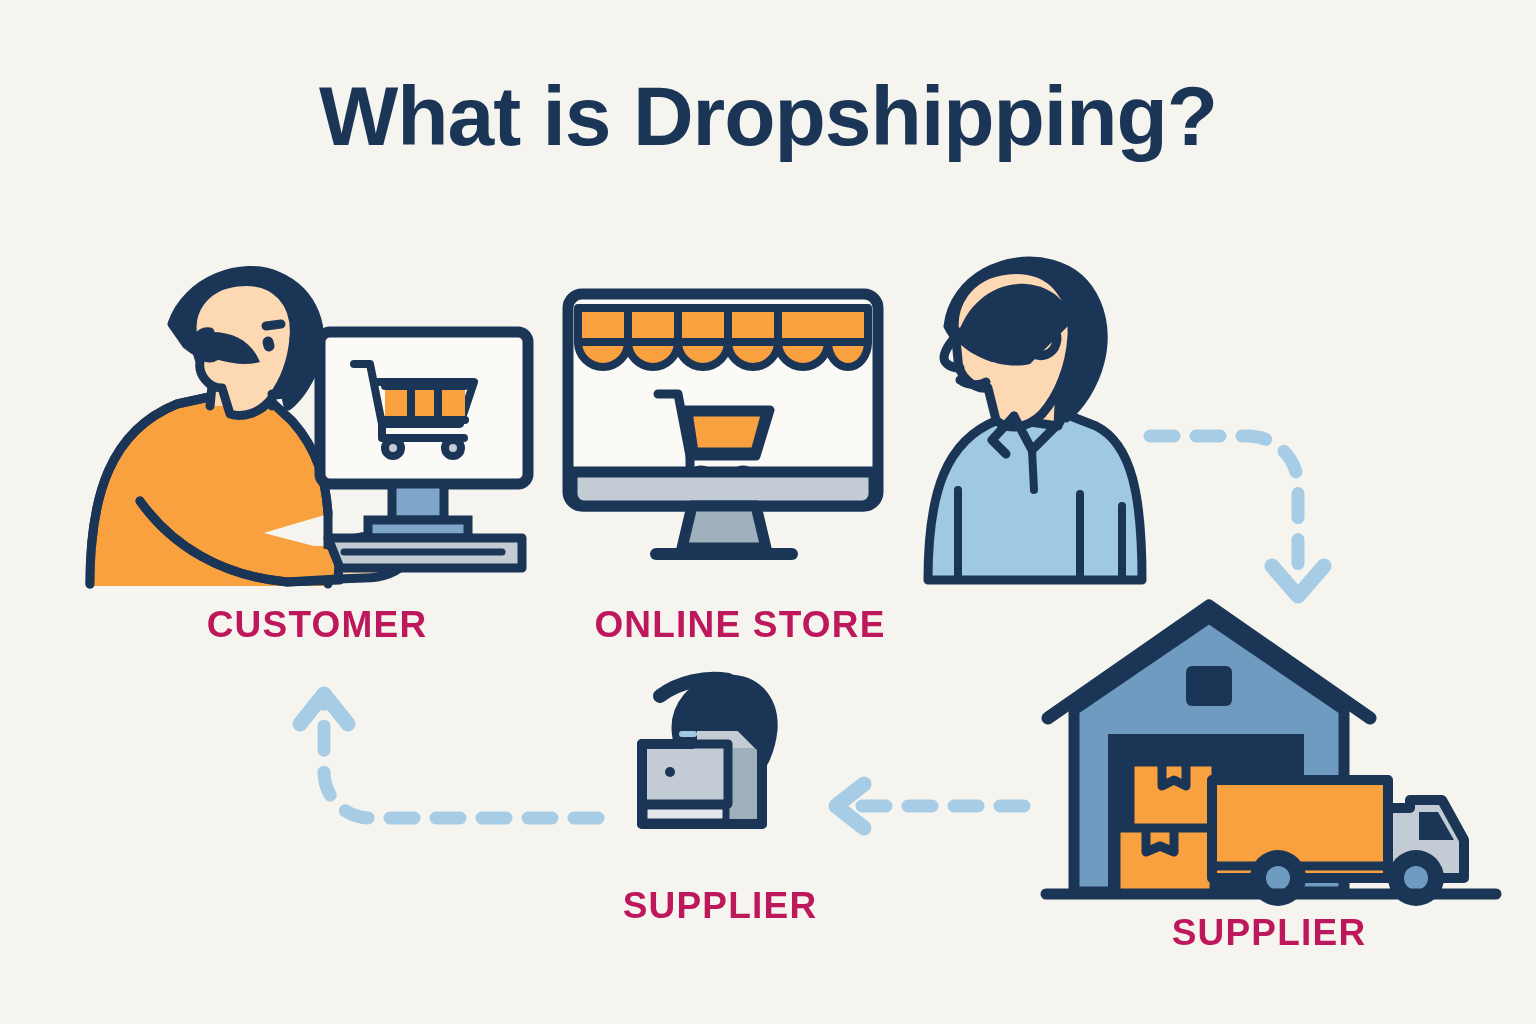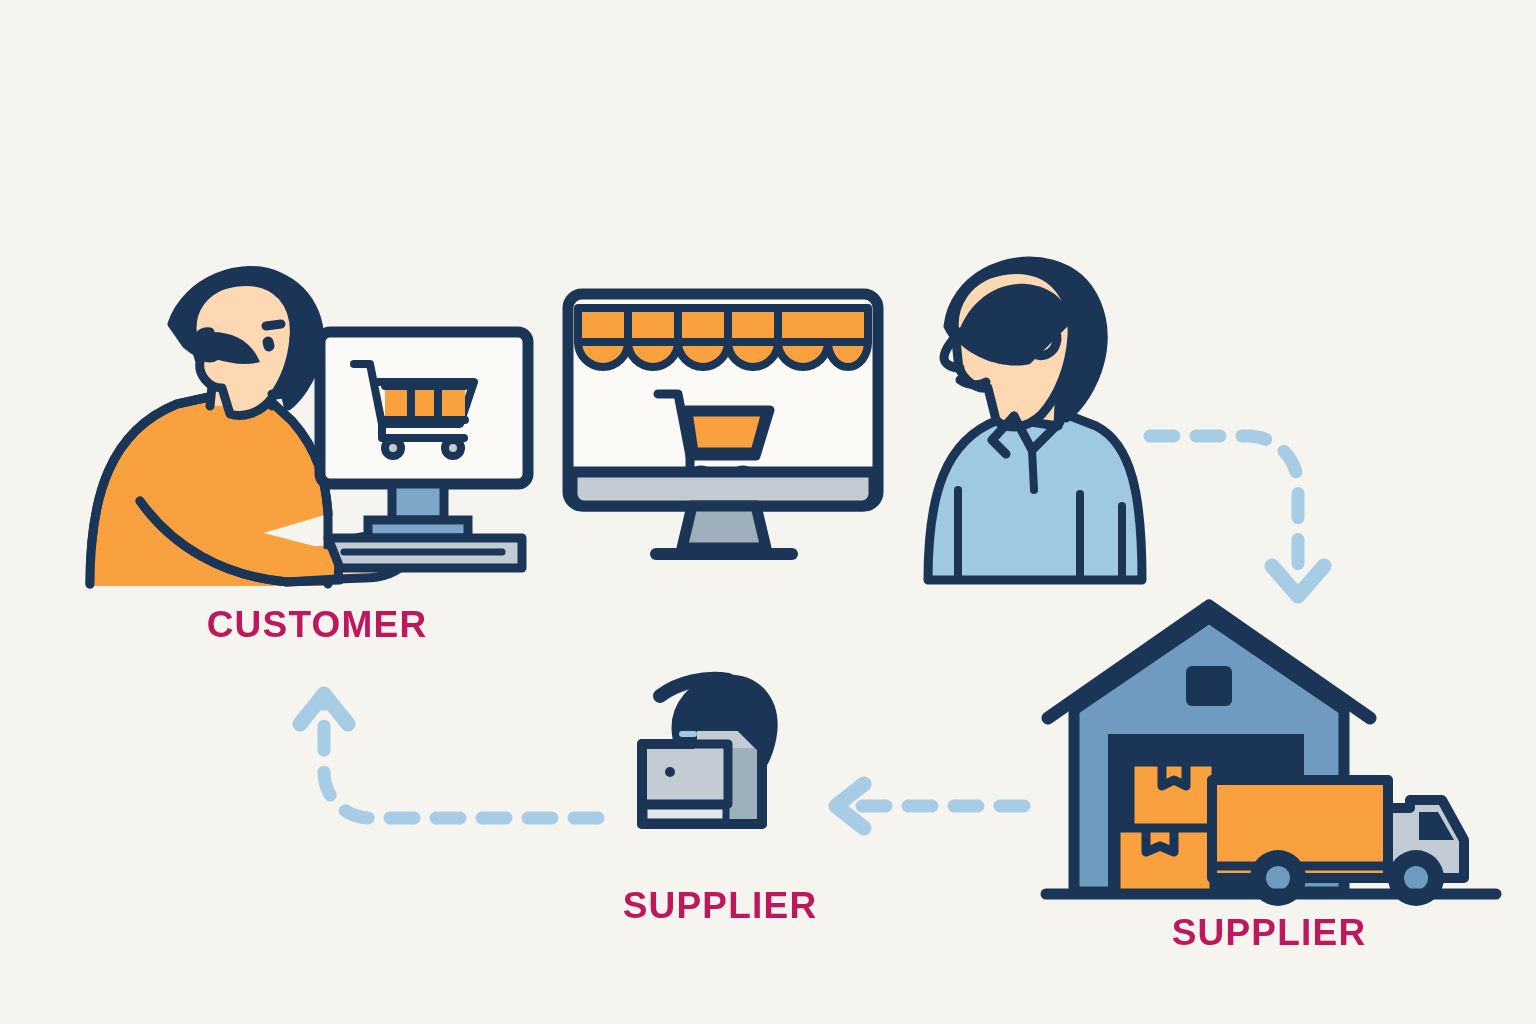--- a/index.html
+++ b/index.html
@@ -33,20 +33,21 @@
   }
 
   .node{position:absolute;}
   svg{display:block;overflow:visible;}
 </style>
 </head>
 <body style="background: rgb(246, 244, 238);">
 
 <div id="stage">
 
+  <div class="title">What is Dropshipping?</div>
 
   <div class="node" style="left:82px;top:246px;">
     <svg width="470" height="345" viewBox="0 0 470 345">
       <g fill="none" stroke="#1b3557" stroke-width="9" stroke-linecap="round" stroke-linejoin="round">
 
         <path d="M8 338 C8 250 28 185 95 158 L150 146 L183 150 L210 175 C236 204 244 236 246 268" fill="#f9a03f"></path>
         <path d="M8 338 L246 338" stroke="none" fill="#f9a03f"></path>
         <rect x="8" y="300" width="240" height="40" fill="#f9a03f" stroke="none"></rect>
         <path d="M8 338 C8 250 28 185 95 158 L150 146 L183 150 L210 175 C236 204 244 236 246 268 L246 338"></path>
 
@@ -128,20 +129,21 @@
         <circle cx="141" cy="194" r="10" fill="#c3ccd4"></circle>
         <circle cx="183" cy="194" r="10" fill="#c3ccd4"></circle>
       </g>
 
       <path d="M12 186 L314 186 L314 208 A12 12 0 0 1 302 220 L24 220 A12 12 0 0 1 12 208 Z" fill="#c3ccd4" stroke="#1b3557" stroke-width="11" stroke-linejoin="round"></path>
 
       <path d="M132 220 L196 220 L206 262 L122 262 Z" fill="#9fb0bd" stroke="#1b3557" stroke-width="11" stroke-linejoin="round"></path>
       <path d="M96 268 L232 268" stroke="#1b3557" stroke-width="12" stroke-linecap="round"></path>
     </svg>
   </div>
+  <div class="label" style="left:540px;top:604px;width:400px;">ONLINE STORE</div>
 
   <div class="node" style="left:910px;top:244px;">
     <svg width="250" height="340" viewBox="0 0 250 340">
       <g fill="none" stroke="#1b3557" stroke-width="9" stroke-linecap="round" stroke-linejoin="round">
 
         <path d="M18 336 C18 248 36 196 88 176 L118 162 L150 168 L186 182
                  C222 200 232 252 232 336 Z" fill="#9fc8e3"></path>
 
         <path d="M104 140 L106 176 L148 182 L150 140" fill="#fcd9b2"></path>
 

